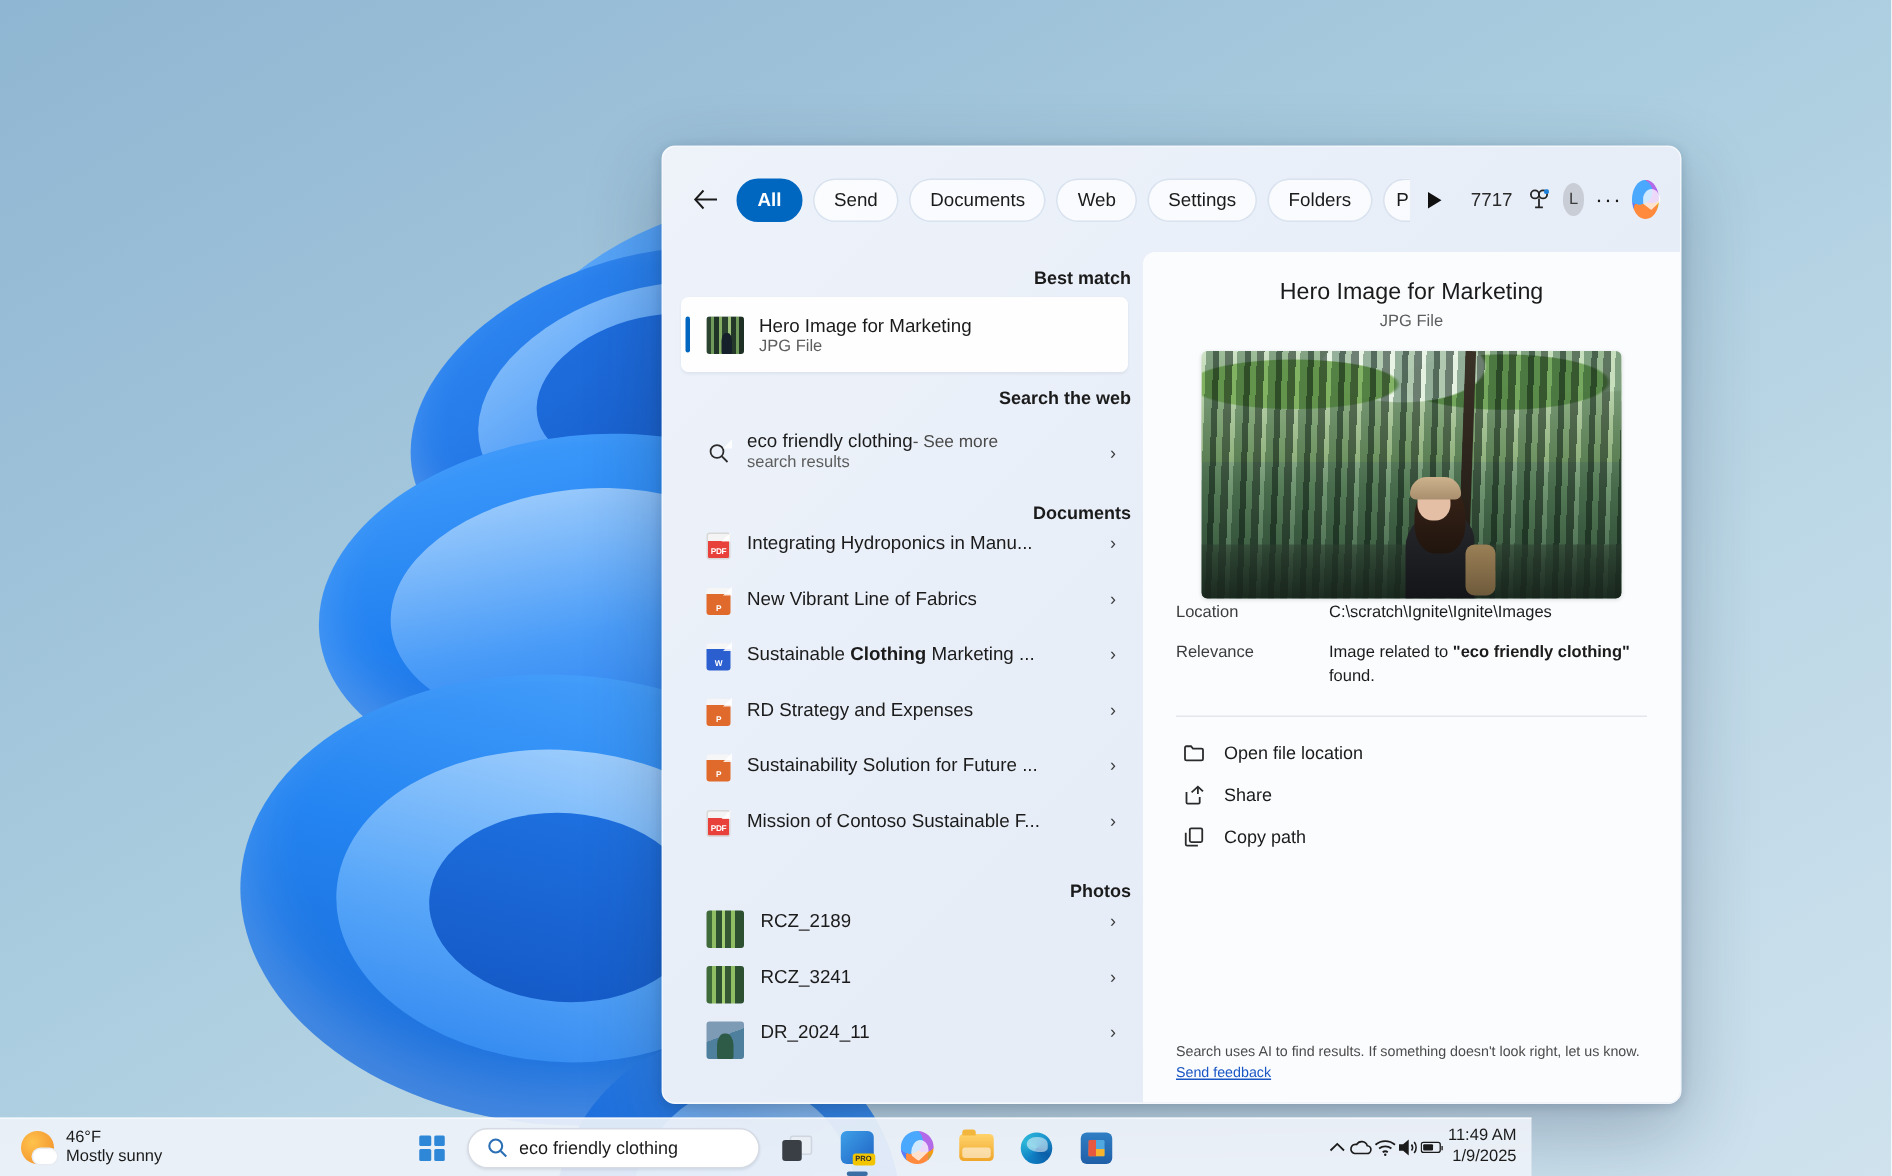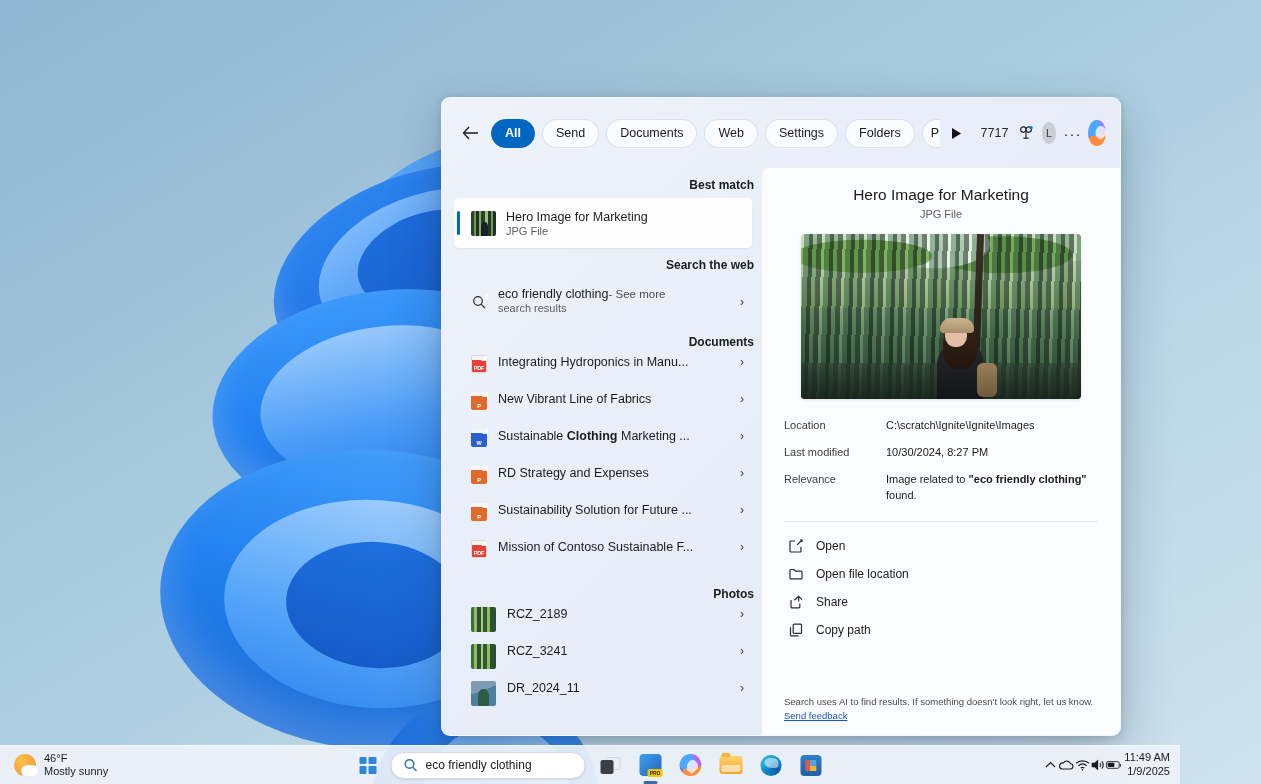--- a/index.html
+++ b/index.html
@@ -279,21 +279,21 @@
   .hero .hat {
     position: absolute; left: 13px; bottom: 66px; width: 34px; height: 15px;
     background: linear-gradient(180deg,#cdb28d,#a98f6d);
     border-radius: 18px 18px 6px 6px;
   }
   .hero .bag {
     position: absolute; left: 50px; bottom: 2px; width: 20px; height: 34px;
     background: linear-gradient(180deg,#9b8057,#6e5a3b); border-radius: 6px;
   }
 
-  .meta { margin-top: 19px; }
+  .meta { margin-top: 2px; }
   .meta-row { display: flex; gap: 10px; font-size: 11px; margin-bottom: 11px; line-height: 1.45; }
   .meta-key { width: 92px; flex: none; color: #3c3c3c; }
   .meta-val { color: #1b1b1b; }
   .meta-val b { font-weight: 700; }
 
   .divider { height: 1px; background: #e3e6ea; margin: 6px 0 10px 0; }
 
   .action {
     height: 28px; display: flex; align-items: center; gap: 12px;
     font-size: 12px; color: #1b1b1b; border-radius: 4px; padding: 0 4px;
@@ -301,21 +301,21 @@
   .action .ic { width: 16px; height: 16px; display:flex; align-items:center; justify-content:center; color:#2b2b2b; }
 
   .disclaimer {
     margin-top: auto; padding: 0 0 12px 0;
     font-size: 9.5px; color: #4b4b4b; line-height: 1.5;
   }
   .disclaimer a { color: #1а56c4; color: #1a56c4; }
 
   
   #taskbar {
-    position: absolute; left: 0; bottom: 0; width: 1180px; height: 39px;
+    position: absolute; left: 0; bottom: 0; width: 1021px; height: 39px;
     background: rgba(238,242,248,.92);
     border-top: 1px solid rgba(255,255,255,.6);
     display: flex; align-items: center;
   }
   .weather {
     display: flex; align-items: center; gap: 8px; padding-left: 14px; width: 200px;
   }
   .weather .sun {
     width: 22px; height: 22px; border-radius: 50%;
     background: radial-gradient(circle at 35% 35%, #ffc24d, #f08c26);
@@ -545,41 +545,27 @@
             <div class="hat"></div>
           </div>
         </div>
 
         <div class="meta">
           <div class="meta-row">
             <div class="meta-key">Location</div>
             <div class="meta-val">C:\scratch\Ignite\Ignite\Images</div>
           </div>
           <div class="meta-row">
-            <div class="meta-key">Last modified</div>
-            <div class="meta-val">10/30/2024, 8:27 PM</div>
-          </div>
-          <div class="meta-row">
             <div class="meta-key">Relevance</div>
             <div class="meta-val"><span>Image related to </span><b>"eco friendly clothing"</b><span> found.</span></div>
           </div>
         </div>
 
         <div class="divider"></div>
 
-        <div class="action">
-          <span class="ic">
-            <svg width="14" height="14" viewBox="0 0 14 14" fill="none" stroke="currentColor" stroke-width="1.2">
-              <path d="M11 1 H13 V3"></path>
-                <path d="M13 1 L8.2 5.8"></path>
-              <path d="M12 8 v4.2 a.8.8 0 0 1 -.8.8 H1.8 a.8.8 0 0 1 -.8-.8 V2.8 a.8.8 0 0 1 .8-.8 H6"></path>
-            </svg>
-          </span>
-          <span>Open</span>
-        </div>
         <div class="action">
           <span class="ic">
             <svg width="14" height="14" viewBox="0 0 14 14" fill="none" stroke="currentColor" stroke-width="1.2">
               <path d="M1 3.4 a.9.9 0 0 1 .9-.9 H5 l1.3 1.6 h5.8 a.9.9 0 0 1 .9.9 V11 a.9.9 0 0 1 -.9.9 H1.9 A.9.9 0 0 1 1 11 Z"></path>
             </svg>
           </span>
           <span>Open file location</span>
         </div>
         <div class="action">
           <span class="ic">

